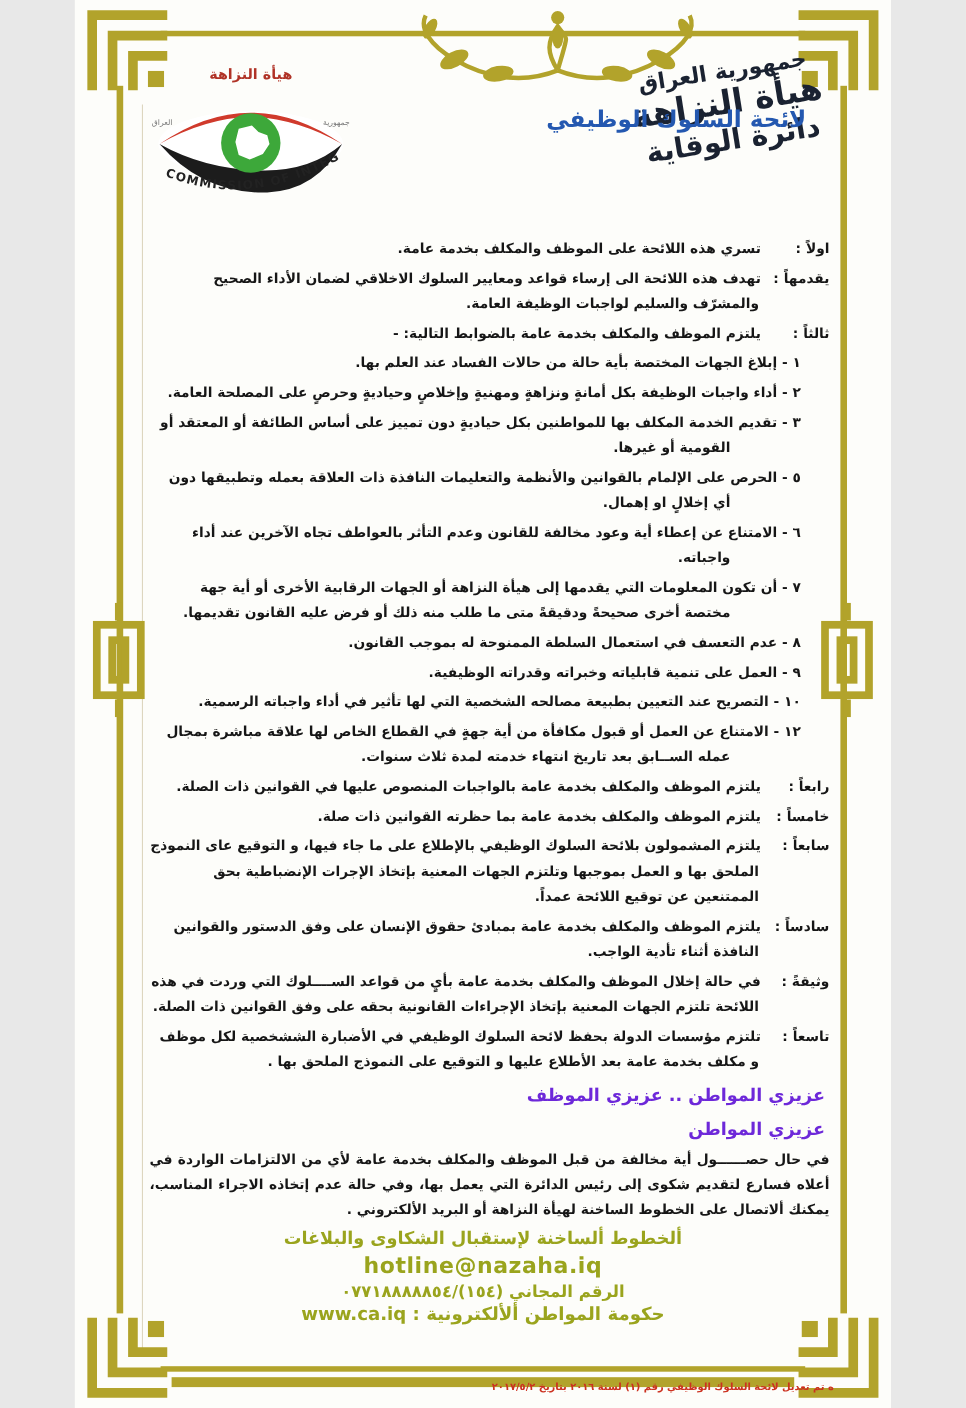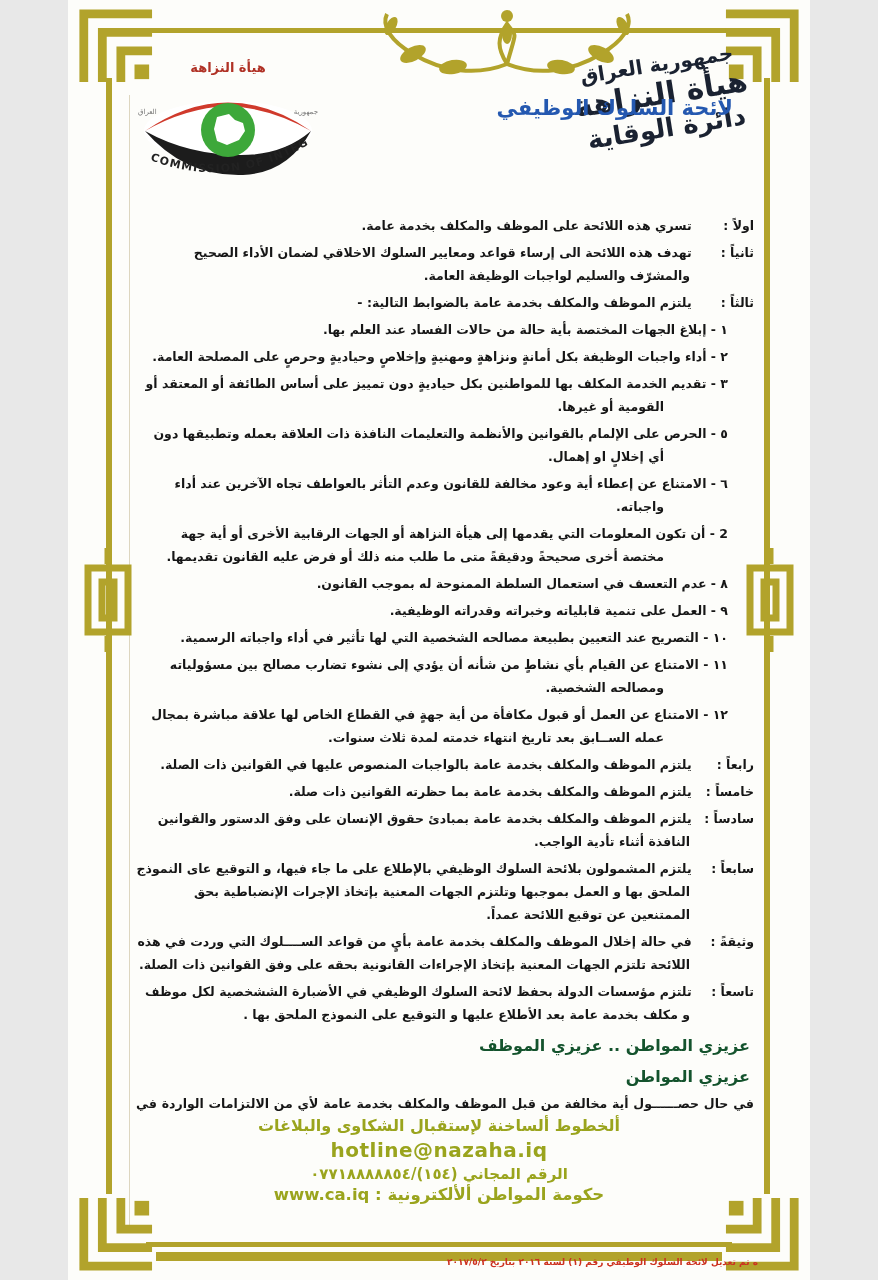--- a/index.html
+++ b/index.html
@@ -33,21 +33,21 @@
          color:#2458b0;font-weight:bold;}
   .t1{font-size:21px;margin-bottom:17px;}
   .t2{font-size:20px;}
   
   .body-text{position:absolute;left:68px;right:56px;top:214px;height:902px;overflow:hidden;
              direction:rtl;color:#161616;font-weight:bold;font-size:12.5px;}
   .para{line-height:23px;margin-bottom:4px;}
   .clause{padding-right:64px;text-indent:-64px;}
   .clause .label{display:inline-block;min-width:58px;text-indent:0;white-space:nowrap;}
   .item{padding-right:90px;text-indent:-64px;}
-  .heading{color:#14532d;font-size:16px;margin:8px 0 4px;padding-right:4px;}
+  .heading{color:#6d28d9;font-size:16px;margin:8px 0 4px;padding-right:4px;}
   .plain{text-align:justify;}
   
   .footer{position:absolute;left:0;right:0;top:1116px;text-align:center;font-weight:bold;color:#9aa41d;}
   .ft1{font-size:16px;direction:rtl;margin-bottom:3px;}
   .ft-email{font-size:20px;letter-spacing:.5px;margin-bottom:3px;font-family:"DejaVu Sans",sans-serif;}
   .ft-phone{font-size:15px;direction:rtl;margin-bottom:2px;}
   .ft-egov{font-size:16.5px;direction:rtl;}
   .amendment{position:absolute;top:1257px;right:52px;font-size:9px;color:#cc3120;
              direction:rtl;font-weight:bold;}
 </style>
@@ -149,37 +149,36 @@
     <div class="cal2">هيأة النزاهة</div>
     <div class="cal3">دائرة الوقاية</div>
   </div>
 
   <div class="title">
     <div class="t1">لائحة السلوك الوظيفي</div>
   </div>
 
   <div class="body-text">
       <div class="para clause"><span class="label">اولاً :</span> <span>تسري هذه اللائحة على الموظف والمكلف بخدمة عامة.</span></div>
-      <div class="para clause"><span class="label">ثانياً :</span> <span>تهدف هذه اللائحة الى إرساء قواعد ومعايير السلوك الاخلاقي لضمان الأداء الصحيح والمشرّف والسليم لواجبات الوظيفة العامة.</span></div>
+      <div class="para clause"><span class="label">يقدمهاً :</span> <span>تهدف هذه اللائحة الى إرساء قواعد ومعايير السلوك الاخلاقي لضمان الأداء الصحيح والمشرّف والسليم لواجبات الوظيفة العامة.</span></div>
       <div class="para clause"><span class="label">ثالثاً :</span> <span>يلتزم الموظف والمكلف بخدمة عامة بالضوابط التالية: -</span></div>
       <div class="para item">١ - إبلاغ الجهات المختصة بأية حالة من حالات الفساد عند العلم بها.</div>
       <div class="para item">٢ - أداء واجبات الوظيفة بكل أمانةٍ ونزاهةٍ ومهنيةٍ وإخلاصٍ وحياديةٍ وحرصٍ على المصلحة العامة.</div>
       <div class="para item">٣ - تقديم الخدمة المكلف بها للمواطنين بكل حياديةٍ دون تمييز على أساس الطائفة أو المعتقد أو القومية أو غيرها.</div>
       <div class="para item">٥ - الحرص على الإلمام بالقوانين والأنظمة والتعليمات النافذة ذات العلاقة بعمله وتطبيقها دون أي إخلالٍ او إهمال.</div>
       <div class="para item">٦ - الامتناع عن إعطاء أية وعود مخالفة للقانون وعدم التأثر بالعواطف تجاه الآخرين عند أداء واجباته.</div>
-      <div class="para item">2 - أن تكون المعلومات التي يقدمها إلى هيأة النزاهة أو الجهات الرقابية الأخرى أو أية جهة مختصة أخرى صحيحةً ودقيقةً متى ما طلب منه ذلك أو فرض عليه القانون تقديمها.</div>
+      <div class="para item">٧ - أن تكون المعلومات التي يقدمها إلى هيأة النزاهة أو الجهات الرقابية الأخرى أو أية جهة مختصة أخرى صحيحةً ودقيقةً متى ما طلب منه ذلك أو فرض عليه القانون تقديمها.</div>
       <div class="para item">٨ - عدم التعسف في استعمال السلطة الممنوحة له بموجب القانون.</div>
       <div class="para item">٩ - العمل على تنمية قابلياته وخبراته وقدراته الوظيفية.</div>
       <div class="para item">١٠ - التصريح عند التعيين بطبيعة مصالحه الشخصية التي لها تأثير في أداء واجباته الرسمية.</div>
-      <div class="para item">١١ - الامتناع عن القيام بأي نشاطٍ من شأنه أن يؤدي إلى نشوء تضارب مصالح بين مسؤولياته ومصالحه الشخصية.</div>
       <div class="para item">١٢ - الامتناع عن العمل أو قبول مكافأة من أية جهةٍ في القطاع الخاص لها علاقة مباشرة بمجال عمله الســابق بعد تاريخ انتهاء خدمته لمدة ثلاث سنوات.</div>
       <div class="para clause"><span class="label">رابعاً :</span> <span>يلتزم الموظف والمكلف بخدمة عامة بالواجبات المنصوص عليها في القوانين ذات الصلة.</span></div>
       <div class="para clause"><span class="label">خامساً :</span> <span>يلتزم الموظف والمكلف بخدمة عامة بما حظرته القوانين ذات صلة.</span></div>
+      <div class="para clause"><span class="label">سابعاً :</span> <span>يلتزم المشمولون بلائحة السلوك الوظيفي بالإطلاع على ما جاء فيها، و التوقيع عاى النموذج الملحق بها و العمل بموجبها وتلتزم الجهات المعنية بإتخاذ الإجرات الإنضباطية بحق الممتنعين عن توقيع اللائحة عمداً.</span></div>
       <div class="para clause"><span class="label">سادساً :</span> <span>يلتزم الموظف والمكلف بخدمة عامة بمبادئ حقوق الإنسان على وفق الدستور والقوانين النافذة أثناء تأدية الواجب.</span></div>
-      <div class="para clause"><span class="label">سابعاً :</span> <span>يلتزم المشمولون بلائحة السلوك الوظيفي بالإطلاع على ما جاء فيها، و التوقيع عاى النموذج الملحق بها و العمل بموجبها وتلتزم الجهات المعنية بإتخاذ الإجرات الإنضباطية بحق الممتنعين عن توقيع اللائحة عمداً.</span></div>
       <div class="para clause"><span class="label">وثيقةً :</span> <span>في حالة إخلال الموظف والمكلف بخدمة عامة بأيٍ من قواعد الســــلوك التي وردت في هذه اللائحة تلتزم الجهات المعنية بإتخاذ الإجراءات القانونية بحقه على وفق القوانين ذات الصلة.</span></div>
       <div class="para clause"><span class="label">تاسعاً :</span> <span>تلتزم مؤسسات الدولة بحفظ لائحة السلوك الوظيفي في الأضبارة الششخصية لكل موظف و مكلف بخدمة عامة بعد الأطلاع عليها و التوقيع على النموذج الملحق بها .</span></div>
       <div class="para heading">عزيزي المواطن .. عزيزي الموظف</div>
       <div class="para heading">عزيزي المواطن</div>
       <div class="para plain">في حال حصــــــول أية مخالفة من قبل الموظف والمكلف بخدمة عامة لأي من الالتزامات الواردة في أعلاه  فسارع لتقديم شكوى إلى رئيس الدائرة التي يعمل بها، وفي حالة عدم إتخاذه الاجراء المناسب، يمكنك ألاتصال على الخطوط الساخنة لهيأة النزاهة أو البريد الألكتروني .</div>
     </div>
 
   <div class="footer">
     <div class="ft1">ألخطوط ألساخنة لإستقبال الشكاوى والبلاغات</div>
     <div class="ft-email">hotline@nazaha.iq</div>

